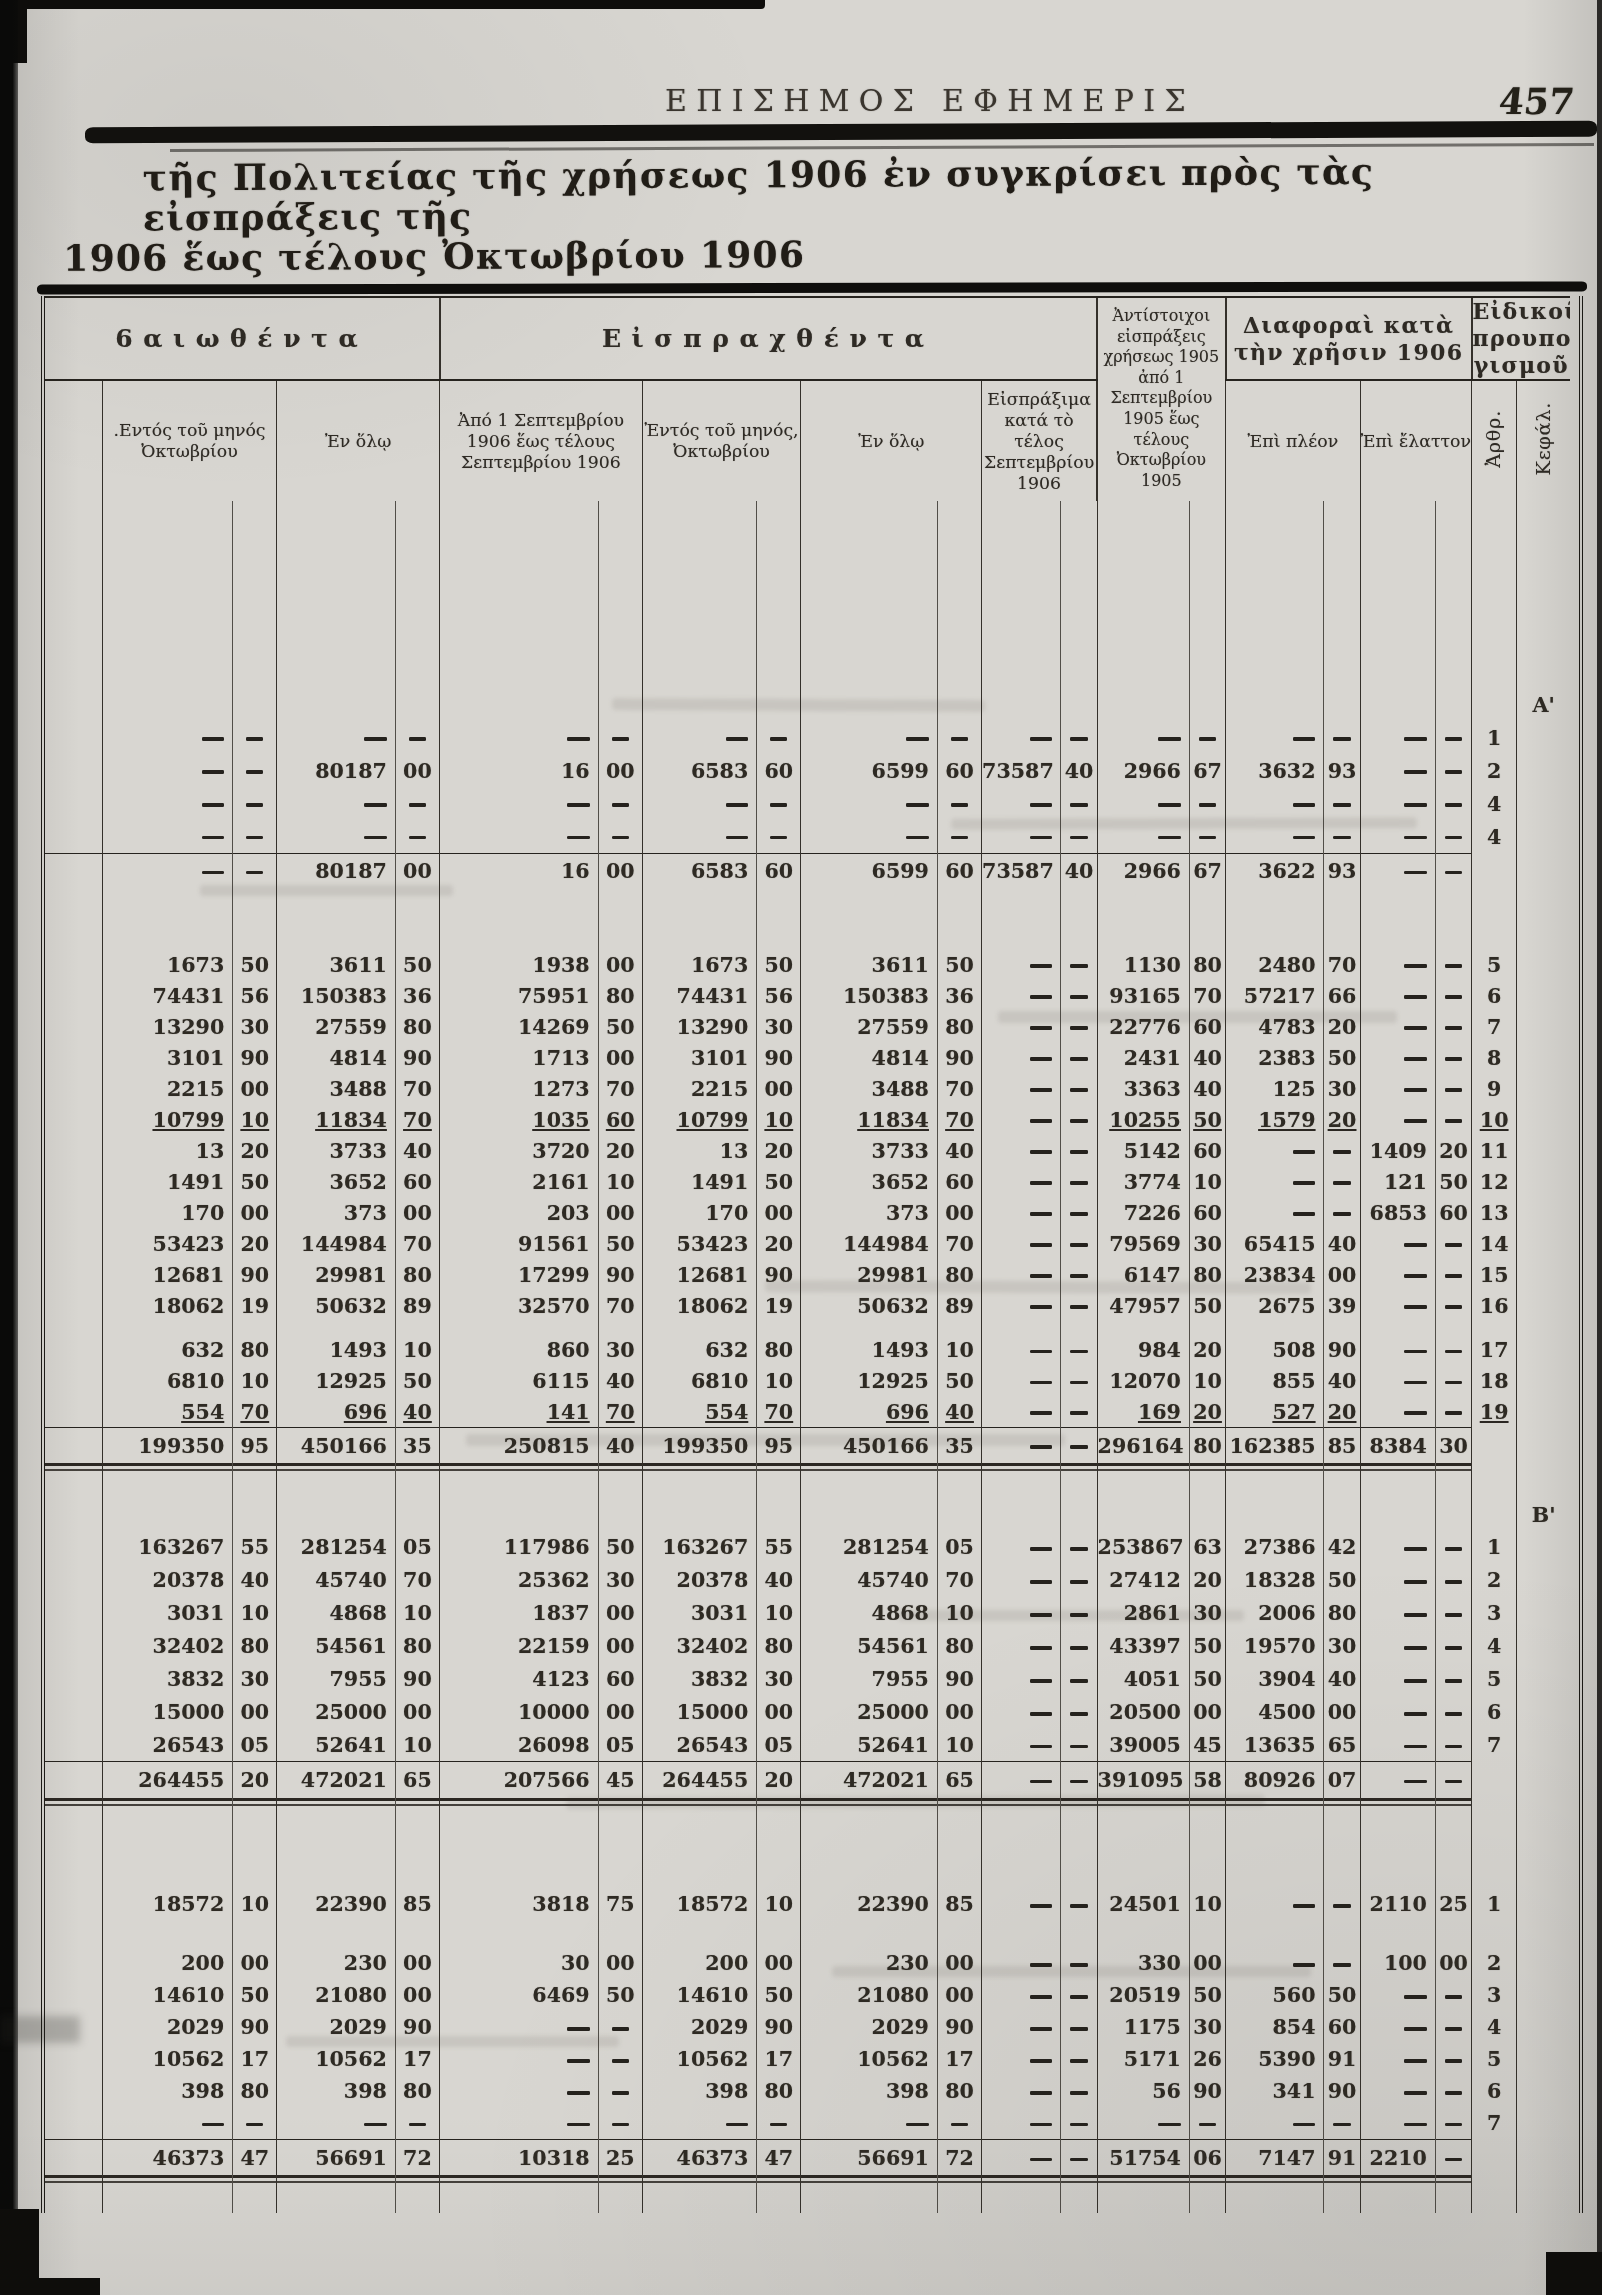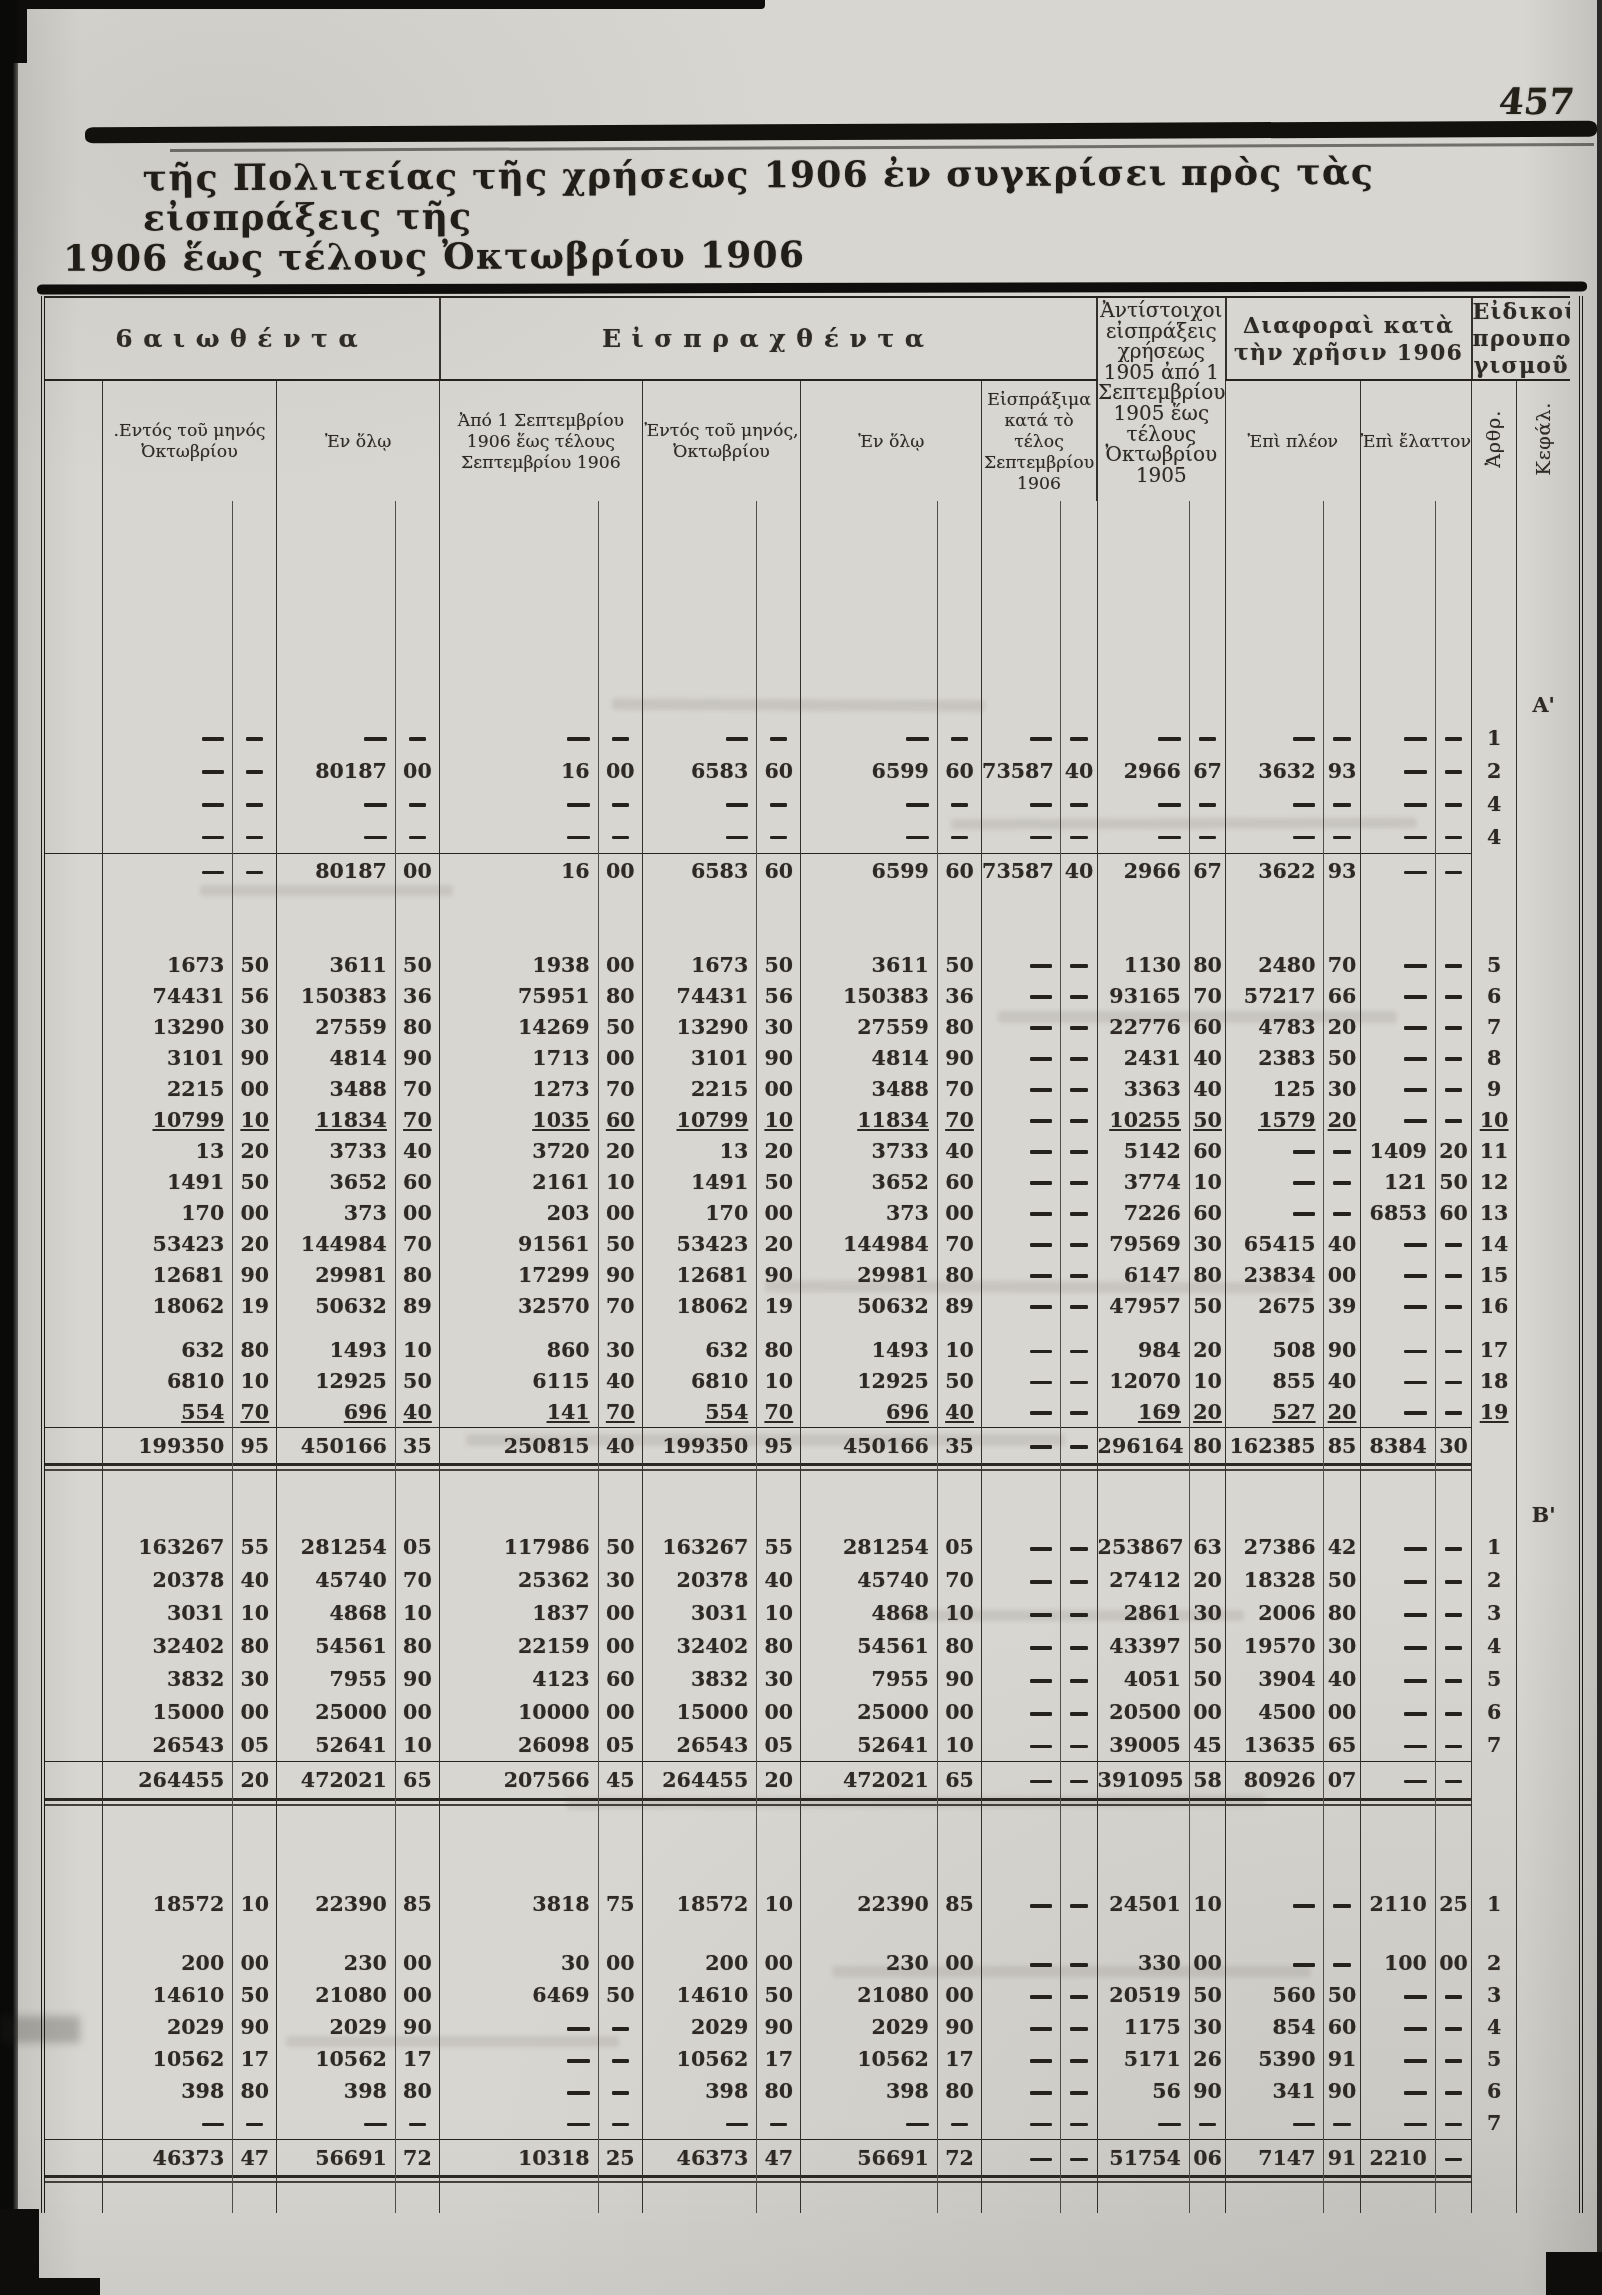--- a/index.html
+++ b/index.html
@@ -77,21 +77,21 @@
     vertical-align:middle;text-align:center;font-weight:bold;color:#2e2a24;
     text-shadow:0 0 1px rgba(43,39,34,.35);
   }
   tr.h1{height:61px;}
   tr.h2{height:121px;}
   tr.h1 th{border-top:2px solid #26231e;border-bottom:2px solid #26231e;}
   th.bigg{font-size:25px;letter-spacing:10.6px;}
   th.medg{font-size:22px;letter-spacing:1.3px;line-height:27px;}
   th.gl{border-left:2px solid var(--ink2);}
   th.ant{border-left:2px solid var(--ink2);border-bottom:none !important;
-    font-weight:normal;font-size:20px;line-height:20.6px;vertical-align:top;padding-top:2px;}
+    font-weight:normal;font-size:16px;line-height:20.6px;vertical-align:top;padding-top:8px;}
   tr.h2 th{font-weight:normal;font-size:17.3px;line-height:21px;vertical-align:middle;}
   tr.h2 th.sl{border-left:1.7px solid var(--ink2);}
   tr.h2 th.v{
     border-left:1.7px solid var(--ink2);
     font-size:19.3px;letter-spacing:0.7px;
   }
   .vtxt{writing-mode:vertical-rl;transform:rotate(180deg);display:inline-block;line-height:1;}
 
   tbody td{
     vertical-align:middle;font-size:20.6px;font-weight:bold;color:#2e2a23;
@@ -133,20 +133,21 @@
   <div class="smudge" style="left:951px;top:818px;width:466px;height:11.3px;transform:rotate(-.2deg)"></div>
   <div class="smudge" style="left:200px;top:885px;width:253px;height:10.6px"></div>
   <div class="smudge" style="left:998px;top:1011px;width:399px;height:12px"></div>
   <div class="smudge" style="left:765px;top:1281px;width:546px;height:12px;transform:rotate(.2deg)"></div>
   <div class="smudge" style="left:466px;top:1434px;width:599px;height:12px"></div>
   <div class="smudge" style="left:898px;top:1610px;width:346px;height:10.6px"></div>
   <div class="smudge" style="left:566px;top:1796px;width:699px;height:12px;transform:rotate(-.2deg)"></div>
   <div class="smudge" style="left:832px;top:1966px;width:479px;height:11.3px"></div>
   <div class="smudge" style="left:286px;top:2036px;width:333px;height:10.6px"></div>
 
+  <div class="masthead">ΕΠΙΣΗΜΟΣ ΕΦΗΜΕΡΙΣ</div>
   <div class="pageno">457</div>
   <div class="mast-rule"></div>
   <div class="mast-rule-thin"></div>
 
   <div class="doc-title">
     <div class="l1">τῆς Πολιτείας τῆς χρήσεως 1906 ἐν συγκρίσει πρὸς τὰς εἰσπράξεις τῆς</div>
     <div class="l2">1906 ἕως τέλους Ὀκτωβρίου 1906</div>
   </div>
 
   <div class="tablewrap">

